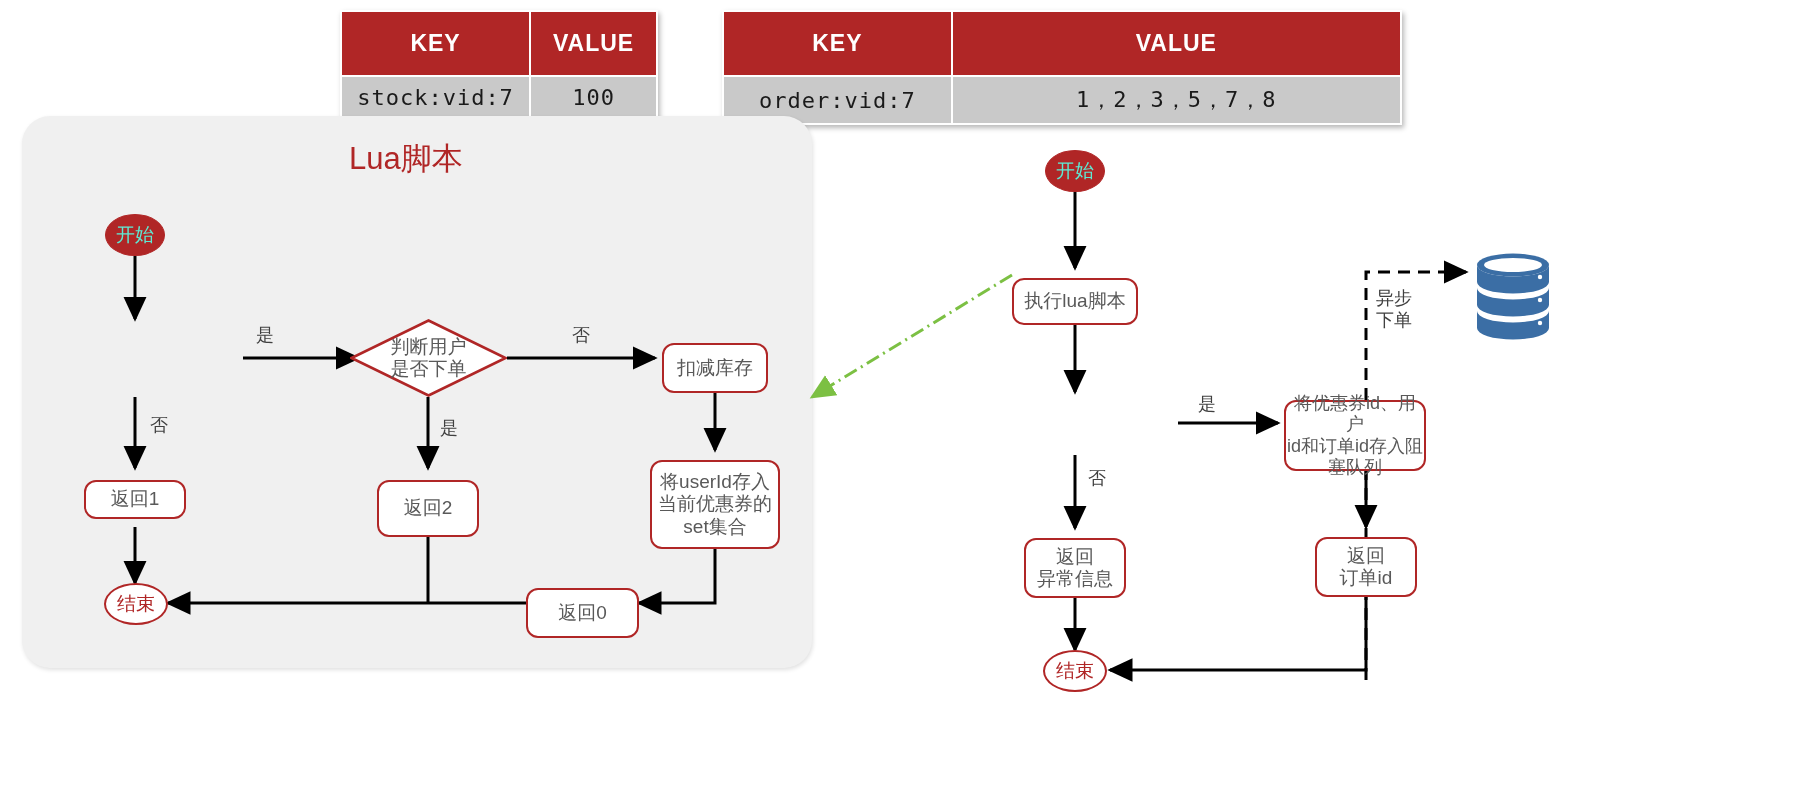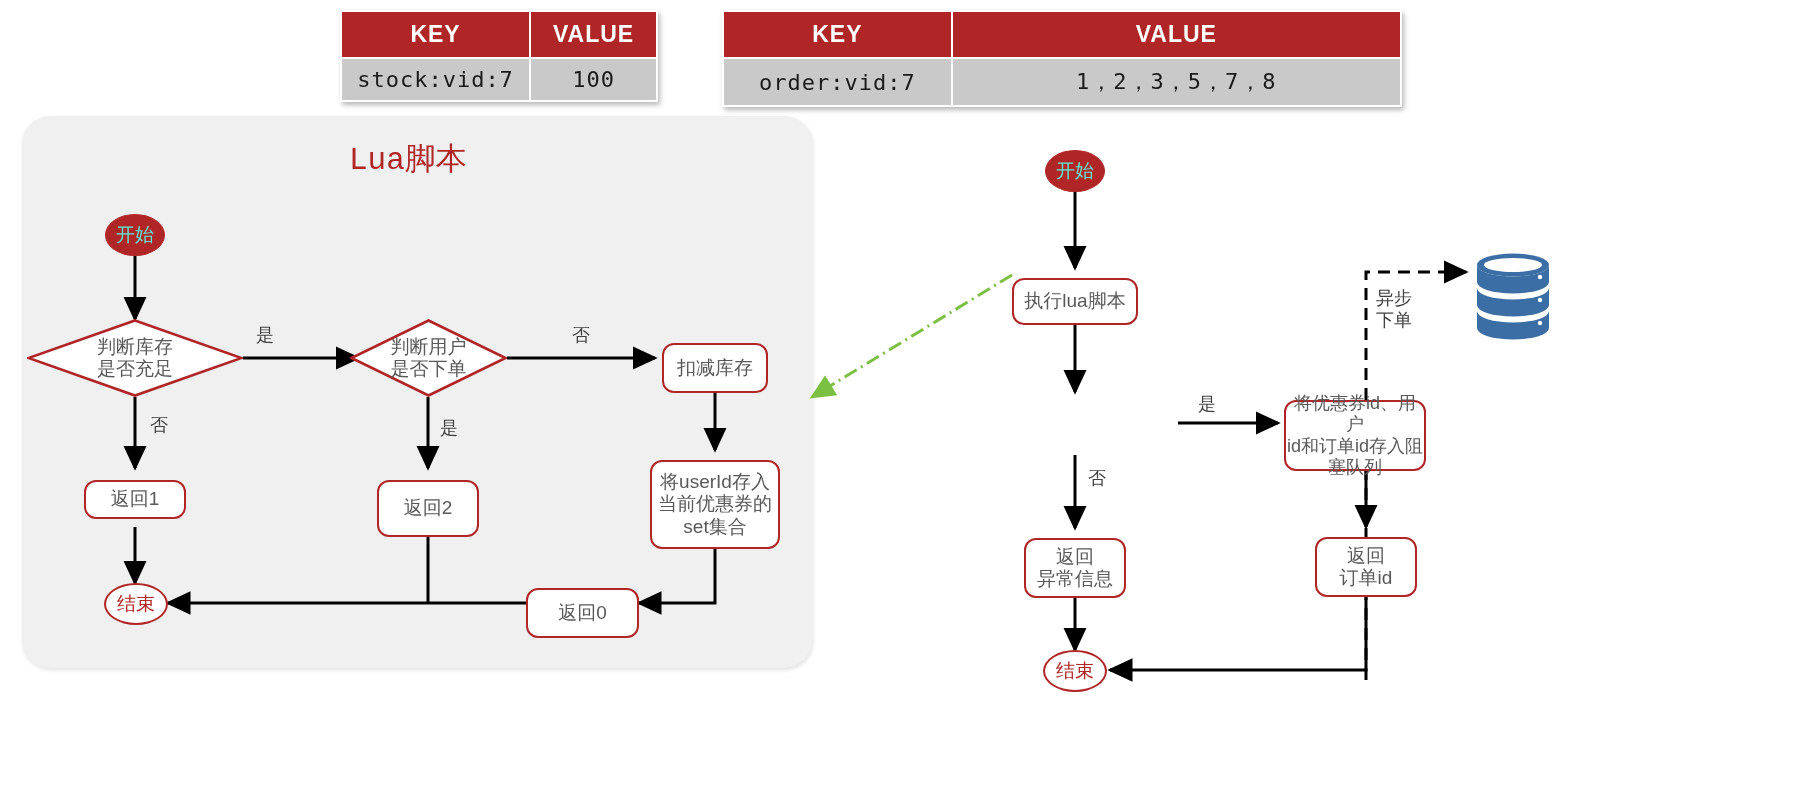--- a/index.html
+++ b/index.html
@@ -23,21 +23,21 @@
     border-spacing: 2px;
     box-shadow: 2px 3px 5px rgba(0,0,0,0.28);
     background: #ffffff;
   }
   .kvtable th {
     background: #b02626;
     color: #ffffff;
     font-weight: bold;
     font-size: 23px;
     letter-spacing: 1px;
-    padding: 9px 10px;
+    padding: 18px 10px;
     text-align: center;
     font-family: "Liberation Sans", sans-serif;
   }
   .kvtable td {
     background: #c9c9c9;
     color: #1a1a1a;
     font-size: 22px;
     padding: 8px 10px;
     text-align: center;
     font-family: "DejaVu Sans Mono", "Liberation Mono", monospace;
@@ -48,21 +48,21 @@
   .lua-panel {
     position: absolute;
     background: #f0f0f0;
     border-radius: 28px;
     box-shadow: 1px 2px 4px rgba(0,0,0,0.12);
   }
   .lua-title {
     position: absolute;
     color: #b02626;
     font-size: 31px;
-    font-family: Liberation Mono, monospace;
+    font-family: Liberation Sans, sans-serif;
     white-space: nowrap;
   }
 
   
   .node {
     position: absolute;
     box-sizing: border-box;
     display: flex;
     align-items: center;
     justify-content: center;
@@ -208,27 +208,20 @@
 
     <path d="M1366,461 L1366,527" stroke="#000" stroke-width="3" fill="none" marker-end="url(#arrowBlack)"></path>
 
     <path d="M1366,587 L1366,670 L1110,670" stroke="#000" stroke-width="3" fill="none" marker-end="url(#arrowBlack)"></path>
 
     <path d="M1366,680 L1366,272 L1466,272" stroke="#000" stroke-width="3" fill="none" stroke-dasharray="12,8" marker-end="url(#arrowBlack)"></path>
   </svg>
 
   <div class="node terminator-filled" style="left:105px; top:214px; width:60px; height:42px;">开始</div>
 
-  <div class="node decision" style="left:27px; top:319px; width:216px; height:78px;">
-    <svg class="dec-shape" viewBox="0 0 216 78" preserveAspectRatio="none">
-      <polygon points="108,1.5 214.5,39 108,76.5 1.5,39" fill="#ffffff" stroke="#b02626" stroke-width="2.6"></polygon>
-    </svg>
-    <span class="dec-label">判断库存
-是否充足</span>
-  </div>
 
   <div class="node decision" style="left:350px; top:319px; width:157px; height:78px;">
     <svg class="dec-shape" viewBox="0 0 157 78" preserveAspectRatio="none">
       <polygon points="78.5,1.5 155.5,39 78.5,76.5 1.5,39" fill="#ffffff" stroke="#b02626" stroke-width="2.6"></polygon>
     </svg>
     <span class="dec-label">判断用户
 是否下单</span>
   </div>
 
   <div class="node proc" style="left:662px; top:333px; width:106px; height:50px;">扣减库存</div>

